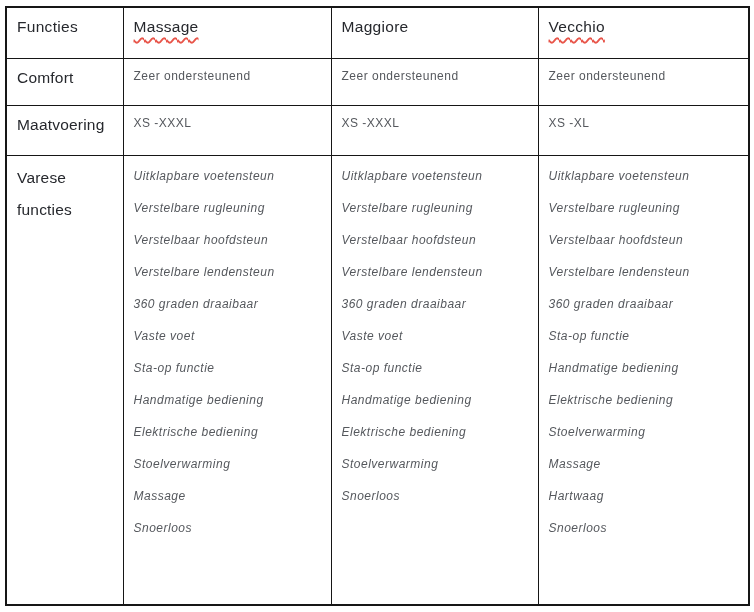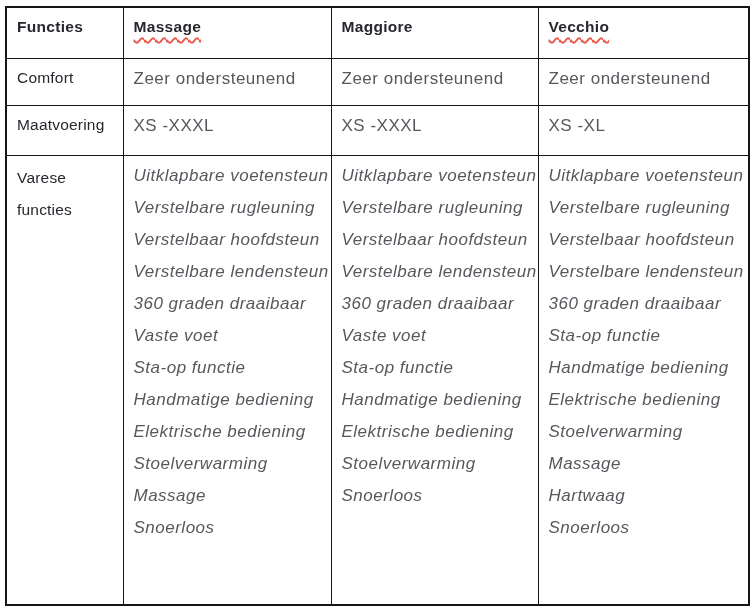--- a/index.html
+++ b/index.html
@@ -28,32 +28,32 @@
     border: 2px solid var(--border-color);
   }
   td, th {
     border: 1px solid var(--border-color);
     vertical-align: top;
     text-align: left;
     padding: 10px 6px 6px 10px;
   }
   th {
     font-size: 15.5px;
-    font-weight: bold;
+    font-weight: normal;
     color: var(--header-text);
     letter-spacing: 0.3px;
   }
   td.label {
     font-size: 15.5px;
     font-weight: normal;
     color: var(--header-text);
     letter-spacing: 0.2px;
   }
   td.value {
-    font-size: 17px;
+    font-size: 12px;
     font-weight: normal;
     color: var(--body-text);
     letter-spacing: 0.5px;
   }
   tr.row-head    { height: 51px; }
   tr.row-comfort { height: 47px; }
   tr.row-maat    { height: 50px; }
   tr.row-design  { height: 49px; }
   
   p.feature {

